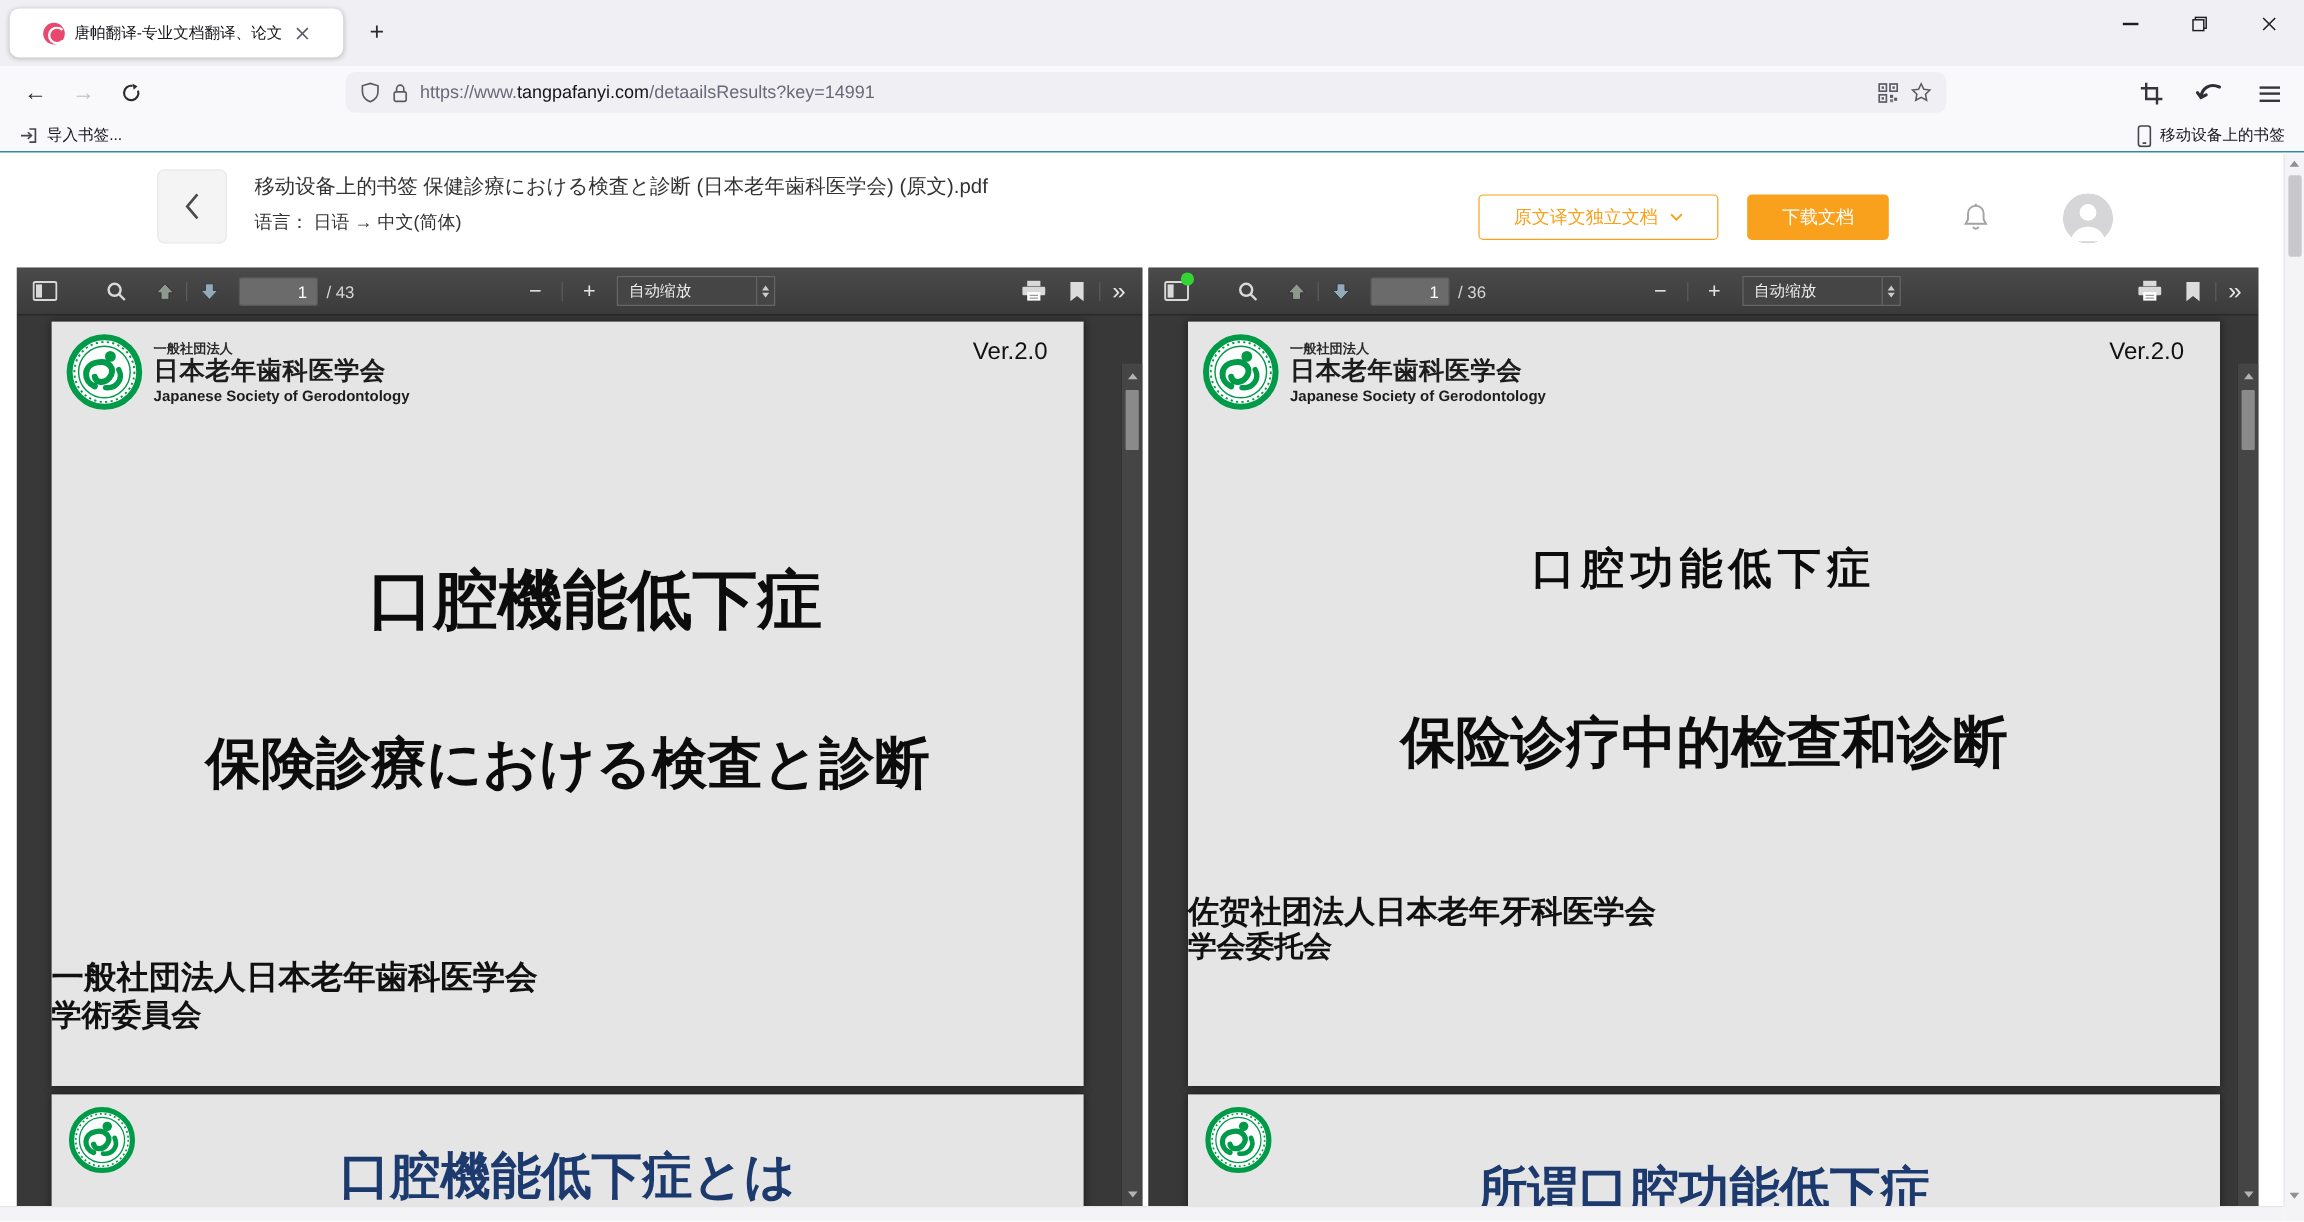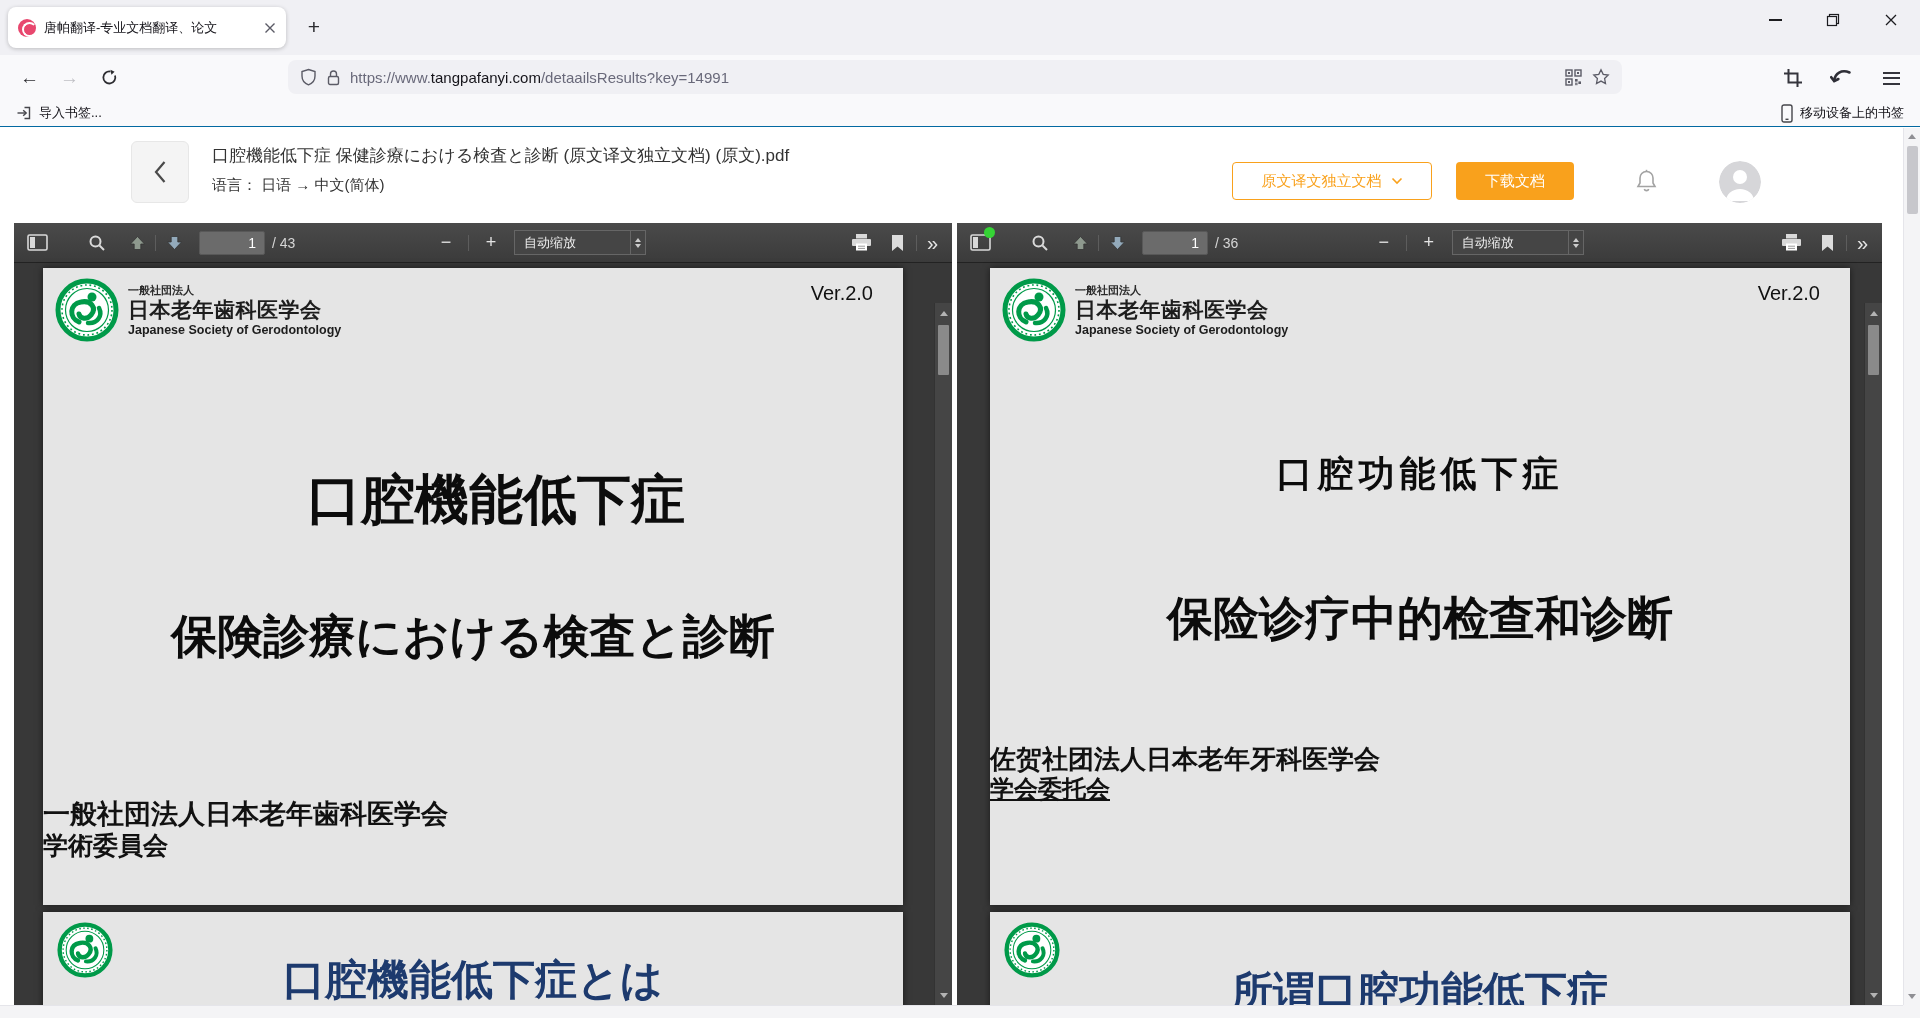--- a/index.html
+++ b/index.html
@@ -8,21 +8,21 @@
     position:relative; overflow:hidden; background:#fff;
     font-family:"Liberation Sans","DejaVu Sans",sans-serif;
     -webkit-font-smoothing:antialiased;
   }
 
   
   .tabbar { position:absolute; left:0; top:0; width:1920px; height:55px; background:#f0f0f4; }
   .tab {
     position:absolute; left:8px; top:7px; width:278px; height:41px; background:#fff;
     border-radius:8px; box-shadow:0 1px 4px rgba(0,0,0,.22); display:flex; align-items:center;
-    padding:0 10px; gap:8px;justify-content:center;
+    padding:0 28px; gap:8px;justify-content:center;
   }
   .favicon { width:18px; height:18px; border-radius:50%; background:#e8476e; position:relative; flex:none; }
   .favicon::after { content:""; position:absolute; left:3.5px; top:3.5px; width:11px; height:11px;
     border:2.2px solid #fff; border-right-color:transparent; border-radius:50%; }
   .tab-title { font-size:13px; color:#15141a; white-space:nowrap; overflow:hidden; flex:1; }
   .tab-close { flex:none; display:flex; align-items:center; }
   .newtab { position:absolute; left:298px; top:11px; width:32px; height:32px; display:flex;
     align-items:center; justify-content:center; font-size:21px; color:#2c2c30; border-radius:4px; }
   .win-controls { position:absolute; right:0; top:0; height:40px; display:flex; }
   .win-btn { width:58px; height:40px; display:flex; align-items:center; justify-content:center; }
@@ -104,21 +104,21 @@
   .logo-text .l2 { font-size:21px; font-weight:bold; color:#1d1d1d; letter-spacing:.5px; line-height:1.15; }
   .logo-text .l3 { font-size:12.5px; font-weight:bold; color:#1d1d1d; }
   .ver { position:absolute; right:30px; top:14px; font-size:20px; color:#111; }
   .slide-t { position:absolute; left:0; right:0; text-align:center; font-weight:bold; color:#0c0c0c; white-space:nowrap; }
   .lt1 { top:196px; font-size:54px;padding-left:46px; }
   .lt2 { top:338px; font-size:46px; }
   .rt1 { top:182px; font-size:36px; letter-spacing:5px; }
   .rt2 { top:320px; font-size:46px; }
   .slide-f { position:absolute; left:0; right:0; text-align:left; font-weight:bold; color:#111; }
   .lf1 { top:528px; font-size:27px; } .lf2 { top:561px; font-size:25px; }
-  .rf1 { top:474px; font-size:26px; } .rf2 { top:505px; font-size:24px;text-decoration:underline; }
+  .rf1 { top:474px; font-size:26px; } .rf2 { top:505px; font-size:24px; }
   .pg2 .logo2 { position:absolute; left:14px; top:10px; }
   .next-heading { position:absolute; left:0; right:0; text-align:center; font-weight:bold; color:#1d3a6e; font-size:42px; }
   .lnh { top:40px; } .rnh { top:52px; }
 
   
   .v-scroll { position:absolute; right:0; top:40px; bottom:0; width:18px; background:#454545; border-left:1px solid #333; }
   .v-scroll .arr { position:absolute; left:0; width:17px; height:16px; display:flex; align-items:center; justify-content:center; }
   .arr-top { top:2px; } .arr-bot { bottom:2px; }
   .tri-up-d { width:0; height:0; border-left:4.5px solid transparent; border-right:4.5px solid transparent; border-bottom:5.5px solid #b3b3b3; }
   .tri-dn-d { width:0; height:0; border-left:4.5px solid transparent; border-right:4.5px solid transparent; border-top:5.5px solid #b3b3b3; }
@@ -237,21 +237,21 @@
     <span>移动设备上的书签</span>
   </div>
 </div>
 
 <div class="page-header">
   <div class="back-btn">
     <svg width="16" height="26" viewBox="0 0 16 26" fill="none" stroke="#4a4a4a" stroke-width="2.2">
         <path d="M12.5 3 L4 13 L12.5 23"></path>
       </svg>
   </div>
-  <div class="doc-title">口腔機能低下症 保健診療における検査と診断 (原文译文独立文档) (原文).pdf</div>
+  <div class="doc-title">移动设备上的书签 保健診療における検査と診断 (日本老年歯科医学会) (原文).pdf</div>
   <div class="doc-lang">语言： 日语 → 中文(简体)</div>
   <div class="split-btn">
     <span>原文译文独立文档</span>
     <svg width="12" height="8" viewBox="0 0 12 8" fill="none" stroke="#f9a11c" stroke-width="1.6">
         <path d="M1.5 1.5 L6 6 L10.5 1.5"></path>
       </svg>
   </div>
   <div class="download-btn">下载文档</div>
   <div class="bell-btn">
     <svg width="25" height="26" viewBox="0 0 24 26" fill="none" stroke="#a3a3a3" stroke-width="1.6">

